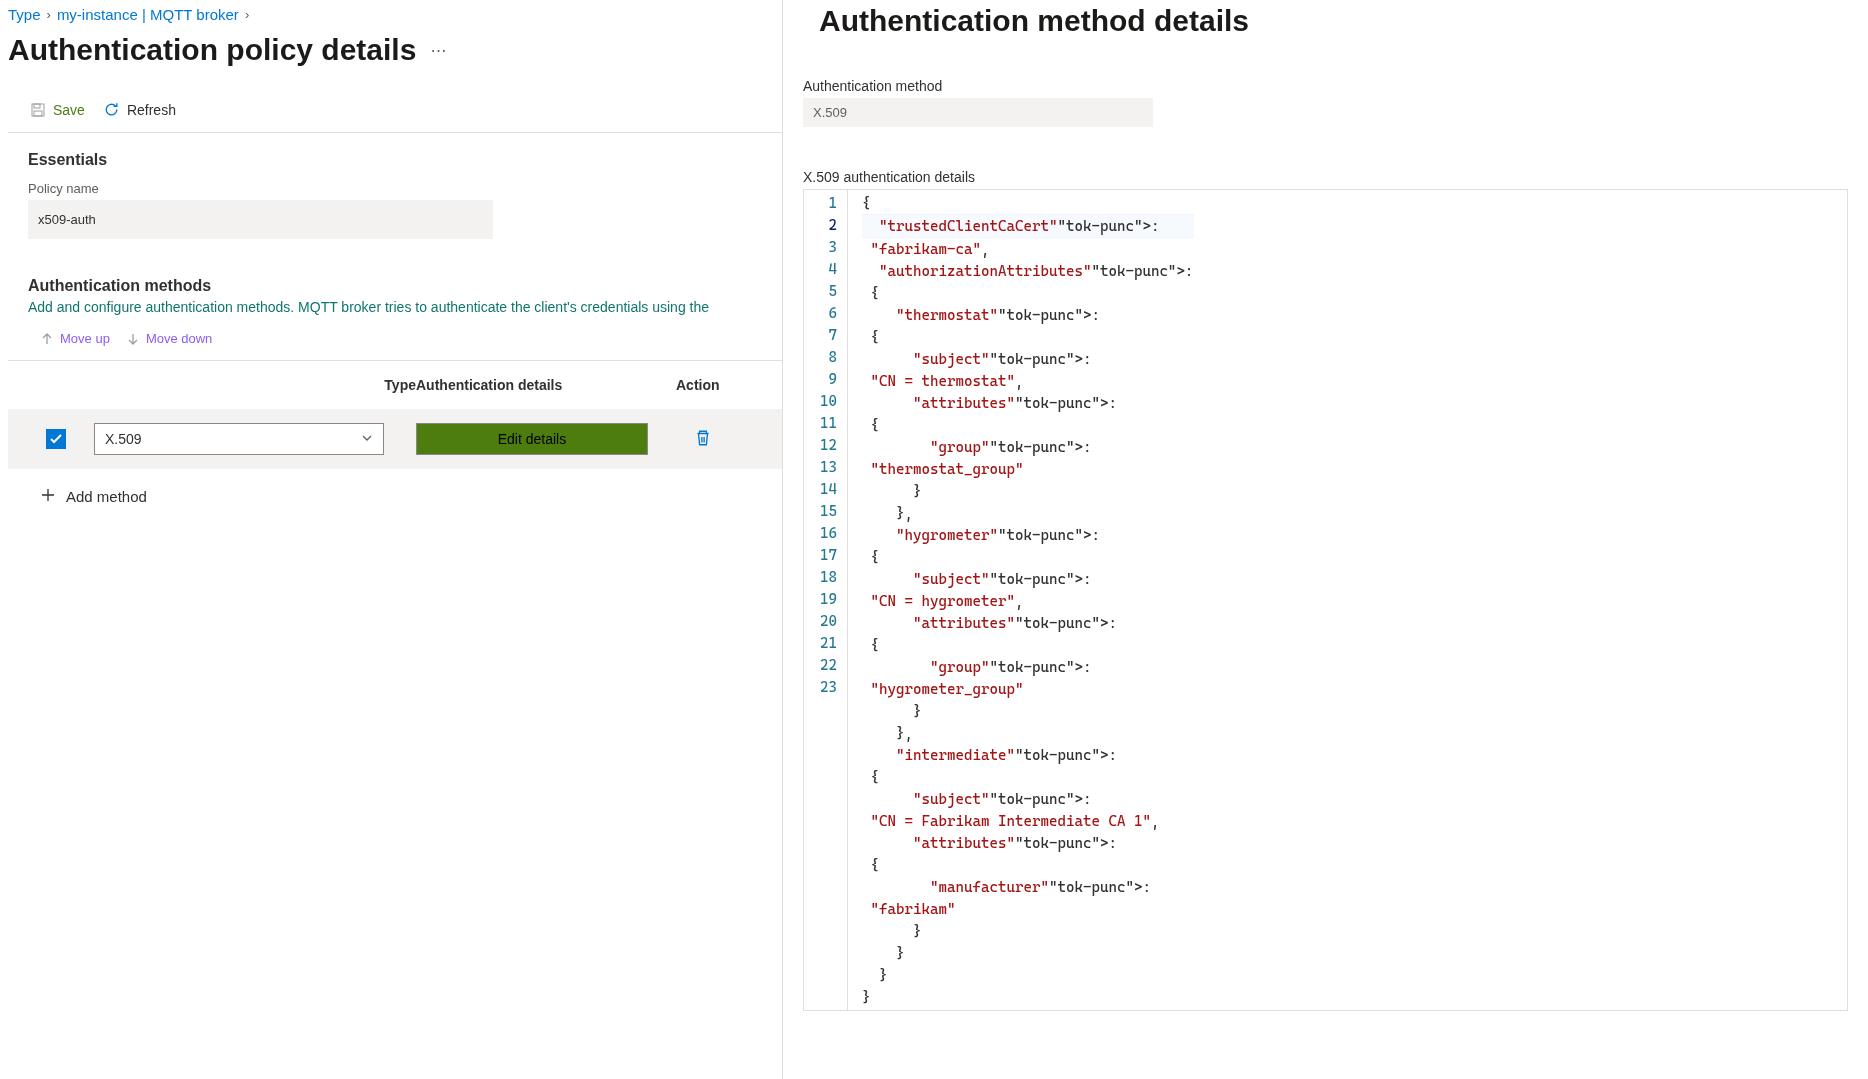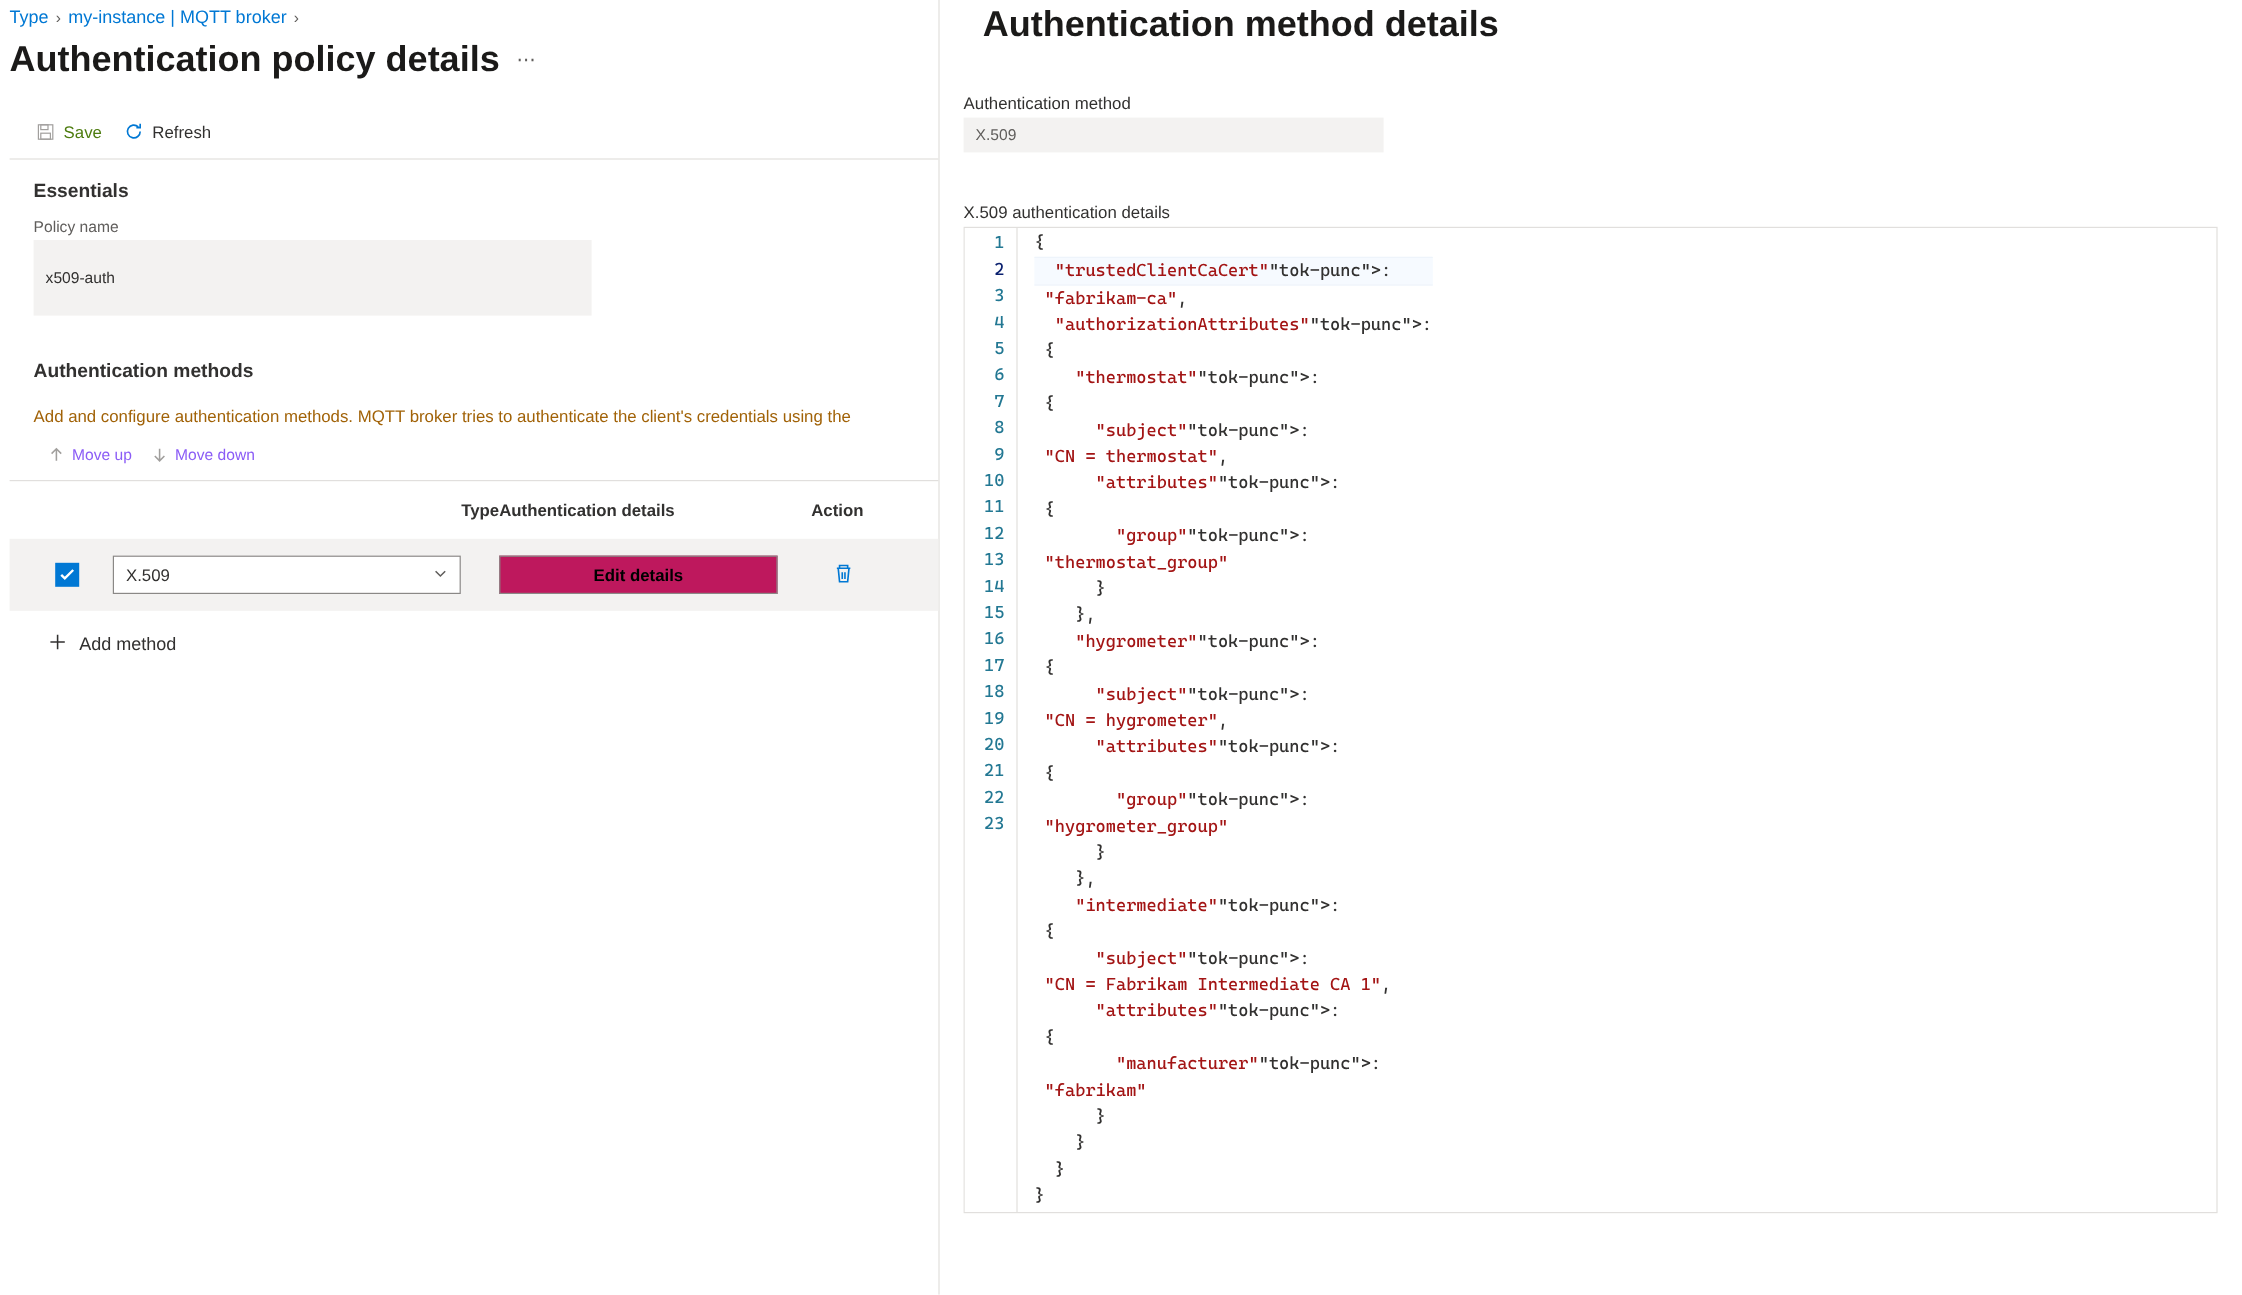--- a/index.html
+++ b/index.html
@@ -71,28 +71,28 @@
     }
     .toolbar-btn.disabled { color: #4d7c0f; cursor: default; }
     .icon { display: inline-flex; }
     
     .section { padding: 18px 20px 0 20px; }
     .section-h { font-size: 16px; font-weight: 600; margin-bottom: 12px; }
     .field-label { font-size: 13px; color: #605e5c; margin-bottom: 4px; }
     .readonly-input {
       background: #f3f2f1;
       border: none;
-      padding: 24px 10px;
+      padding: 12px 10px;
       font-size: 13px;
       width: 465px;
       color: #323130;
     }
     
     .methods-h { font-size: 16px; font-weight: 600; margin-top: 38px; }
-    .methods-desc { font-size: 14px; color: #a16207; margin-top: 20px; }
+    .methods-desc { font-size: 14px; color: #0f766e; margin-top: 4px; }
     .move-toolbar {
       display: flex;
       gap: 16px;
       padding: 16px 0 14px 0;
       margin-left: 12px;
     }
     .move-btn {
       display: flex; align-items: center; gap: 6px;
       background: none; border: none; color: #8b5cf6; font-size: 13px; cursor: default;
     }
@@ -127,24 +127,23 @@
       border: 1px solid #8a8886;
       background: #fff;
       padding: 0 10px;
       font-size: 14px;
       display: flex; align-items: center; justify-content: space-between;
       cursor: pointer;
     }
     .edit-btn {
       width: 232px; height: 32px;
       border: 1px solid #8a8886;
-      background: #be185d;
+      background: #4d7c0f;
       font-size: 14px;
       cursor: pointer;
-      font-weight: bold;
     }
     .delete-btn {
       background: none; border: none; cursor: pointer; color: #0078d4;
       margin-left: 18px;
     }
     .add-method {
       display: flex; align-items: center; gap: 10px;
       background: none; border: none;
       font-size: 15px; color: #323130;
       padding: 18px 0 0 32px;

